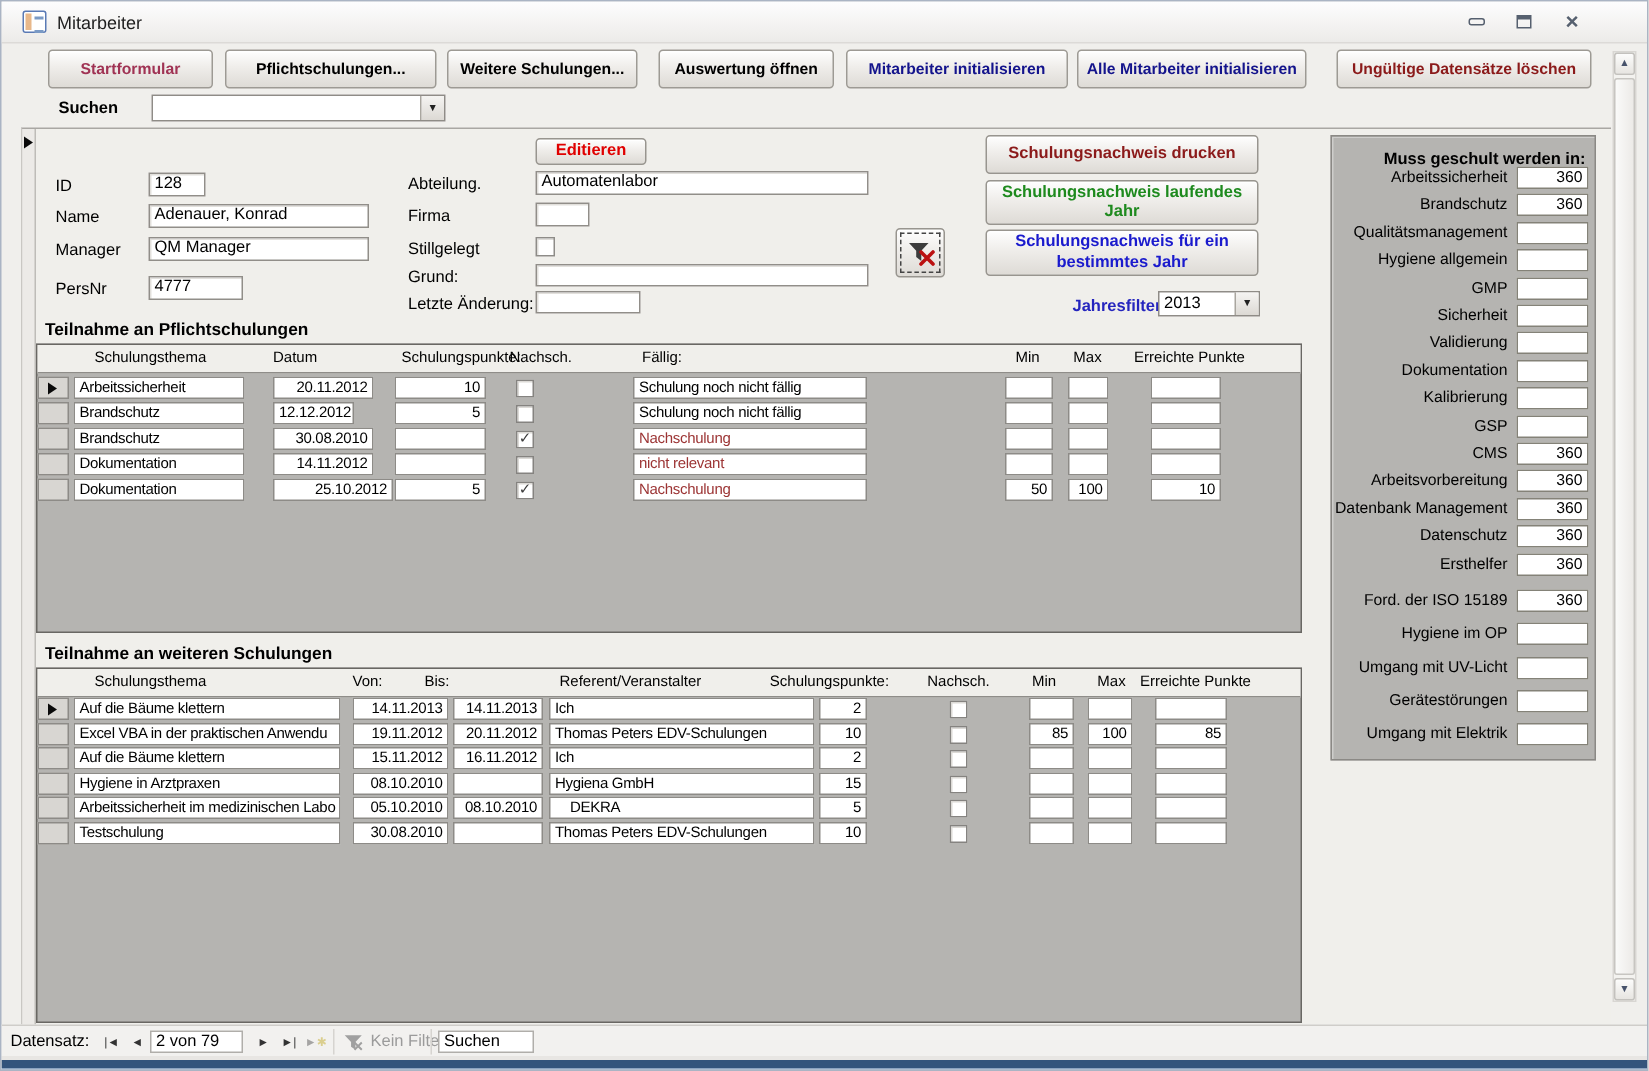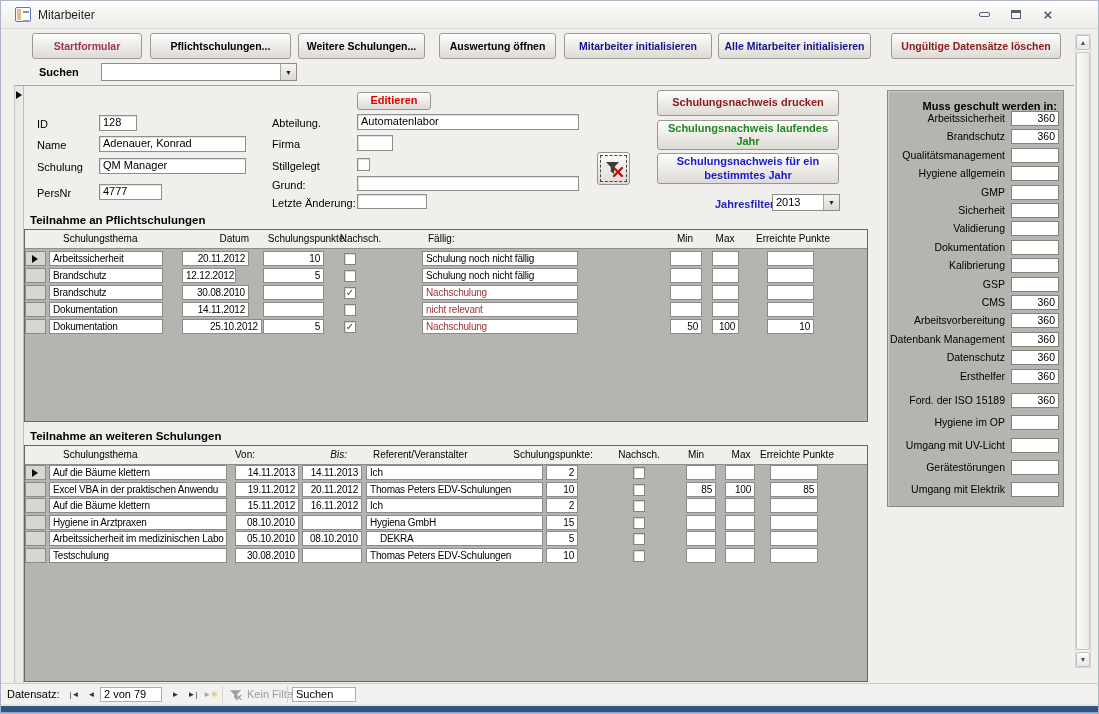--- a/index.html
+++ b/index.html
@@ -128,21 +128,21 @@
 
   <div class="form-area">
     <div class="rec-strip">
       <span class="rec-arrow"></span>
     </div>
 
     <span class="flabel" style="left:22px;top:32px">ID</span>
     <div class="inp" style="left:84px;top:29px;width:38px;height:16px">128</div>
     <span class="flabel" style="left:22px;top:53px">Name</span>
     <div class="inp" style="left:84px;top:50px;width:147px;height:16px">Adenauer, Konrad</div>
-    <span class="flabel" style="left:22px;top:75px">Schulung</span>
+    <span class="flabel" style="left:22px;top:75px">Manager</span>
     <div class="inp" style="left:84px;top:72px;width:147px;height:16px">QM Manager</div>
     <span class="flabel" style="left:22px;top:101px">PersNr</span>
     <div class="inp" style="left:84px;top:98px;width:63px;height:16px">4777</div>
 
     <button class="abtn" id="btn-editieren" style="color: rgb(224, 0, 0);">Editieren</button>
     <span class="flabel" style="left:257px;top:31px">Abteilung.</span>
     <div class="inp" style="left:342px;top:28px;width:222px;height:16px">Automatenlabor</div>
     <span class="flabel" style="left:257px;top:52px">Firma</span>
     <div class="inp" style="left:342px;top:49px;width:36px;height:16px"></div>
     <span class="flabel" style="left:257px;top:74px">Stillgelegt</span>
@@ -165,21 +165,21 @@
     <span class="flabel" id="jf-label" style="color: rgb(37, 37, 190);">Jahresfilter</span>
     <div class="combo" id="jf-combo">
       <div class="val">2013</div>
       <div class="arrow">▼</div>
     </div>
 
     <span class="seclabel" style="left:15px;top:128px">Teilnahme an Pflichtschulungen</span>
     <div class="sf" id="subform1">
       <div class="ds-headrow" id="t1head">
           <div class="ds-head" style="left: 38px; width: 120px; text-align: left;">Schulungsthema</div>
-          <div class="ds-head" style="left: 157px; width: 67px; text-align: right;">Datum</div>
+          <div class="ds-head" style="left: 157px; width: 67px; text-align: left;">Datum</div>
           <div class="ds-head" style="left: 225px; width: 115px; text-align: center;">Schulungspunkte:</div>
           <div class="ds-head" style="left: 308px; width: 55px; text-align: center;">Nachsch.</div>
           <div class="ds-head" style="left: 403px; width: 120px; text-align: left;">Fällig:</div>
           <div class="ds-head" style="left: 640px; width: 40px; text-align: center;">Min</div>
           <div class="ds-head" style="left: 682px; width: 36px; text-align: center;">Max</div>
           <div class="ds-head" style="left: 718px; width: 100px; text-align: center;">Erreichte Punkte</div>
         </div>
     <div class="ds-row" style="top: 21px;">
           <div class="ds-sel">
             <div class="tri"></div>
@@ -237,21 +237,21 @@
           <div class="ds-cell" style="left: 687px; width: 27px; text-align: right;">100</div>
           <div class="ds-cell" style="left: 742px; width: 47px; text-align: right;">10</div>
         </div>
       </div>
 
     <span class="seclabel" style="left:15px;top:344px">Teilnahme an weiteren Schulungen</span>
     <div class="sf" id="subform2">
       <div class="ds-headrow" id="t2head">
           <div class="ds-head" style="left: 38px; width: 130px; text-align: left;">Schulungsthema</div>
           <div class="ds-head" style="left: 210px; width: 64px; text-align: left;">Von:</div>
-          <div class="ds-head" style="left: 258px; width: 64px; text-align: right; font-style: italic;">Bis:</div>
+          <div class="ds-head" style="left: 258px; width: 64px; text-align: left;">Bis:</div>
           <div class="ds-head" style="left: 348px; width: 160px; text-align: left;">Referent/Veranstalter</div>
           <div class="ds-head" style="left: 478px; width: 100px; text-align: center;">Schulungspunkte:</div>
           <div class="ds-head" style="left: 587px; width: 54px; text-align: center;">Nachsch.</div>
           <div class="ds-head" style="left: 654px; width: 34px; text-align: center;">Min</div>
           <div class="ds-head" style="left: 699px; width: 34px; text-align: center;">Max</div>
           <div class="ds-head" style="left: 722px; width: 100px; text-align: center;">Erreichte Punkte</div>
         </div>
     <div class="ds-row" style="top: 19px;">
           <div class="ds-sel">
             <div class="tri"></div>

